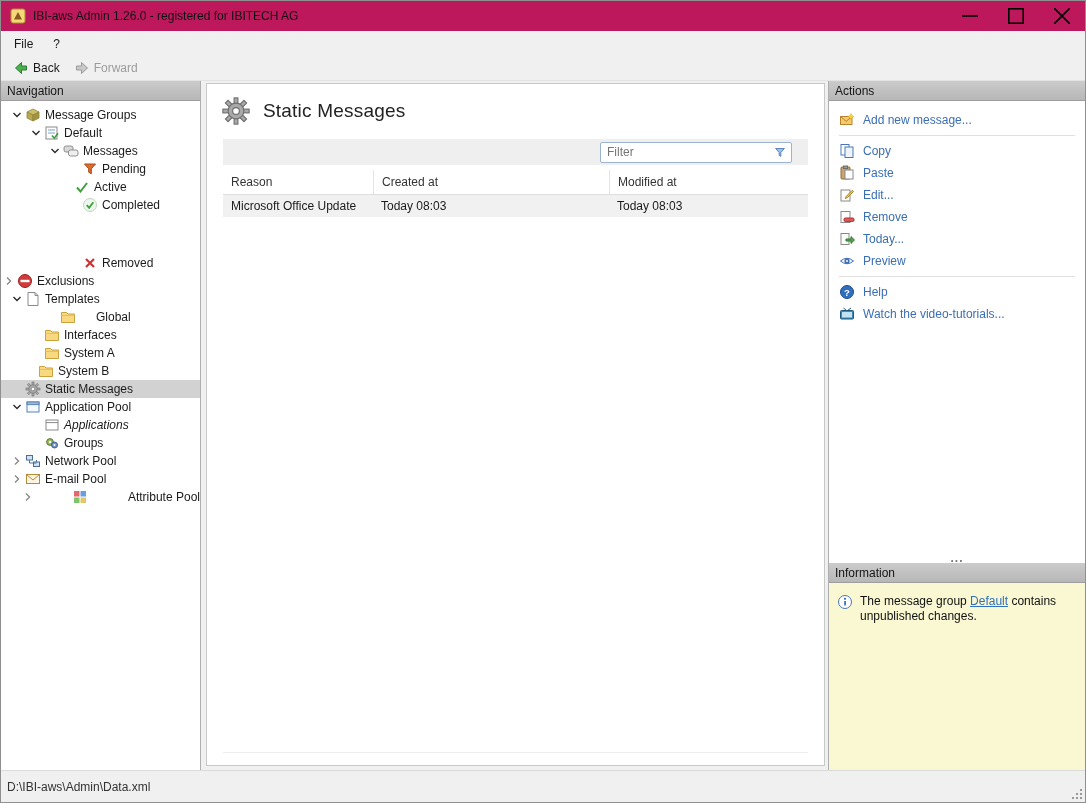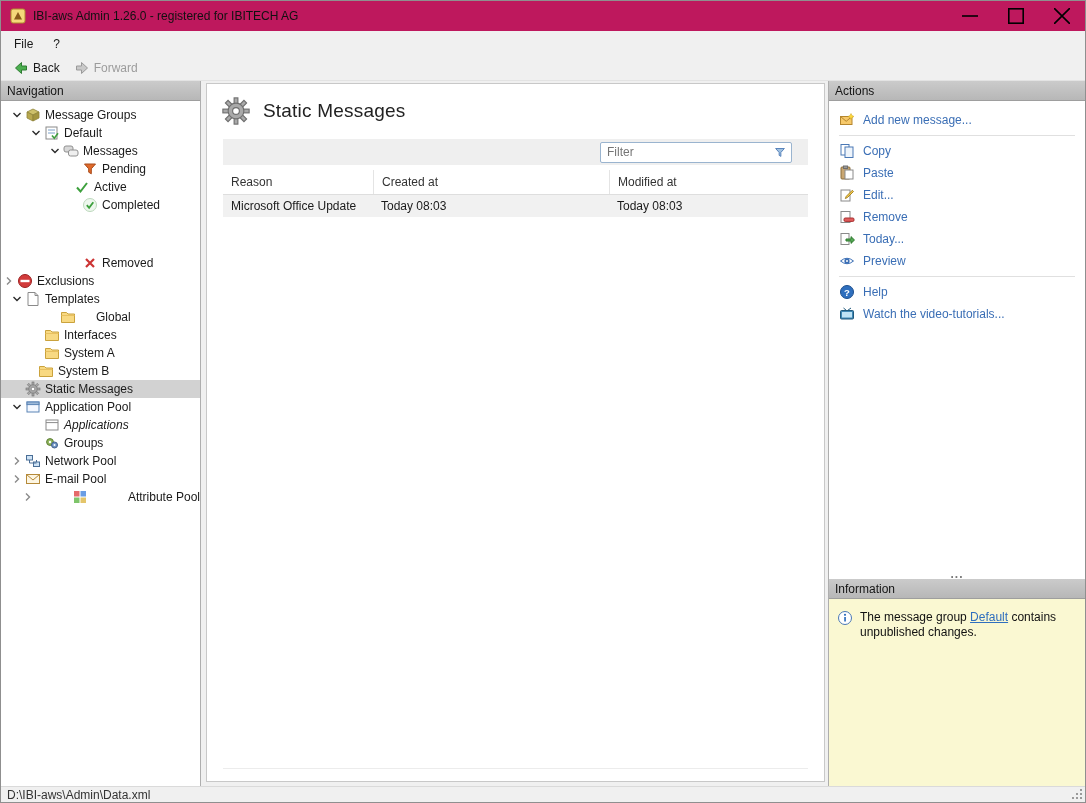--- a/index.html
+++ b/index.html
@@ -66,21 +66,21 @@
   #actions-list{padding-top:8px}
   .action-item{display:flex;align-items:center;gap:8px;padding:0 10px;height:22px;color:#3a6eb5;cursor:default}
   .action-sep{border-top:1px solid #e0e0e0;margin:4px 10px}
   .actions-overflow{position:absolute;bottom:1px;left:0;right:0;text-align:center;color:#777;font-weight:bold;letter-spacing:1px;line-height:8px}
 
   .info-panel{height:207px;display:flex;flex-direction:column;flex:none}
   .info-body{flex:1;background:#faf8d2;padding:11px 8px;display:flex;gap:7px;align-items:flex-start}
   .info-text{line-height:15px;max-width:200px;color:#111}
   .info-link{color:#2f6fbe;text-decoration:underline;cursor:default}
 
-  .statusbar{height:16px;background:#f0f0f0;border-top:1px solid #dadada;display:flex;align-items:center;
+  .statusbar{height:32px;background:#f0f0f0;border-top:1px solid #dadada;display:flex;align-items:center;
     padding-left:6px;color:#333;position:relative;flex:none}
   .grip{position:absolute;right:2px;bottom:2px;width:12px;height:12px}
   .grip::before{content:"";position:absolute;right:1px;bottom:1px;width:2px;height:2px;background:#9a9a9a;
     box-shadow:-4px 0 0 #9a9a9a,-8px 0 0 #9a9a9a,0 -4px 0 #9a9a9a,0 -8px 0 #9a9a9a,-4px -4px 0 #9a9a9a}
 </style>
 </head>
 <body>
 
 <div class="window">
 

